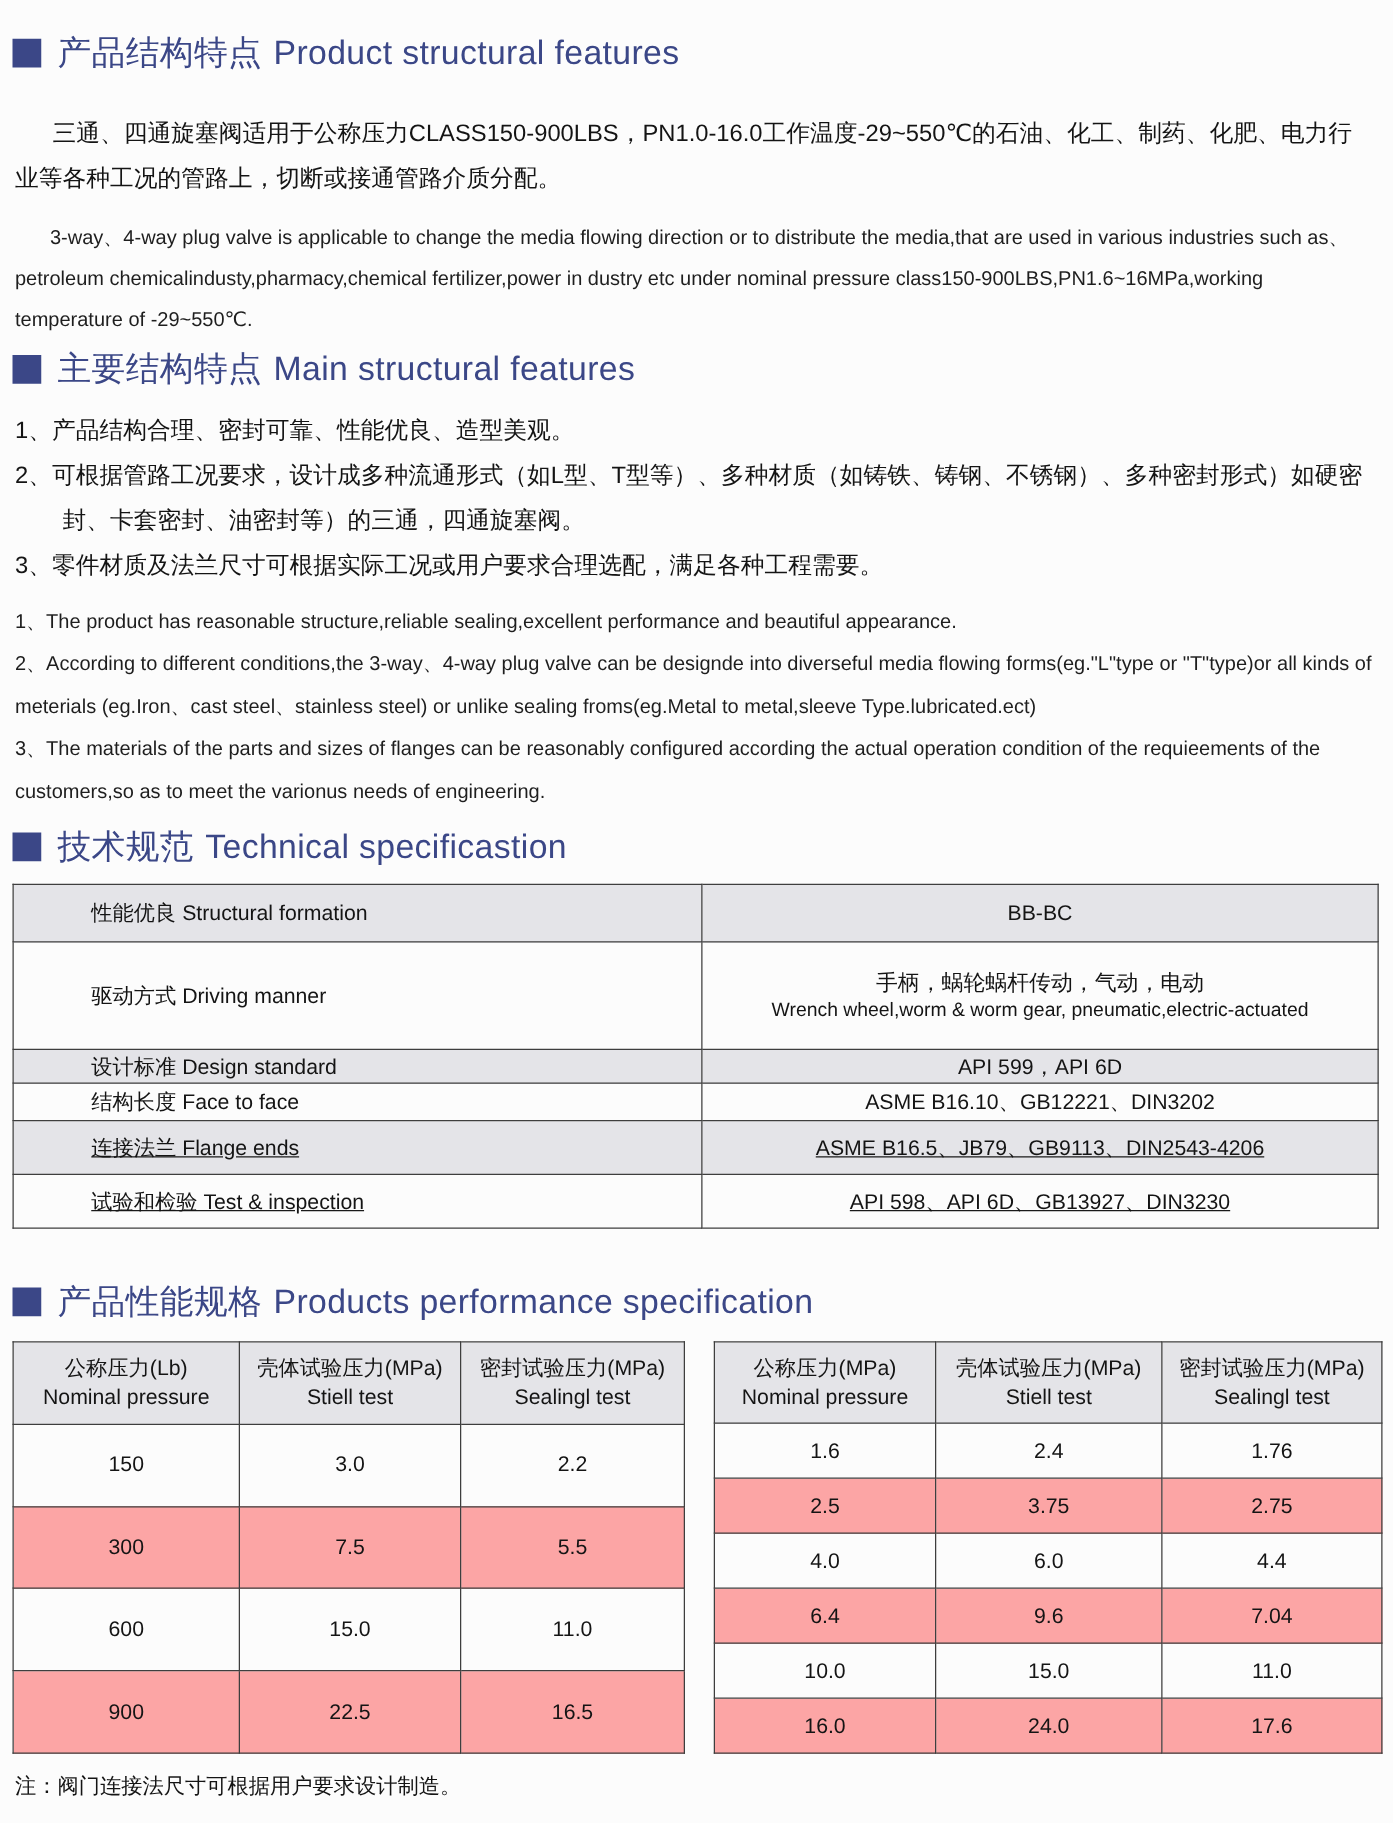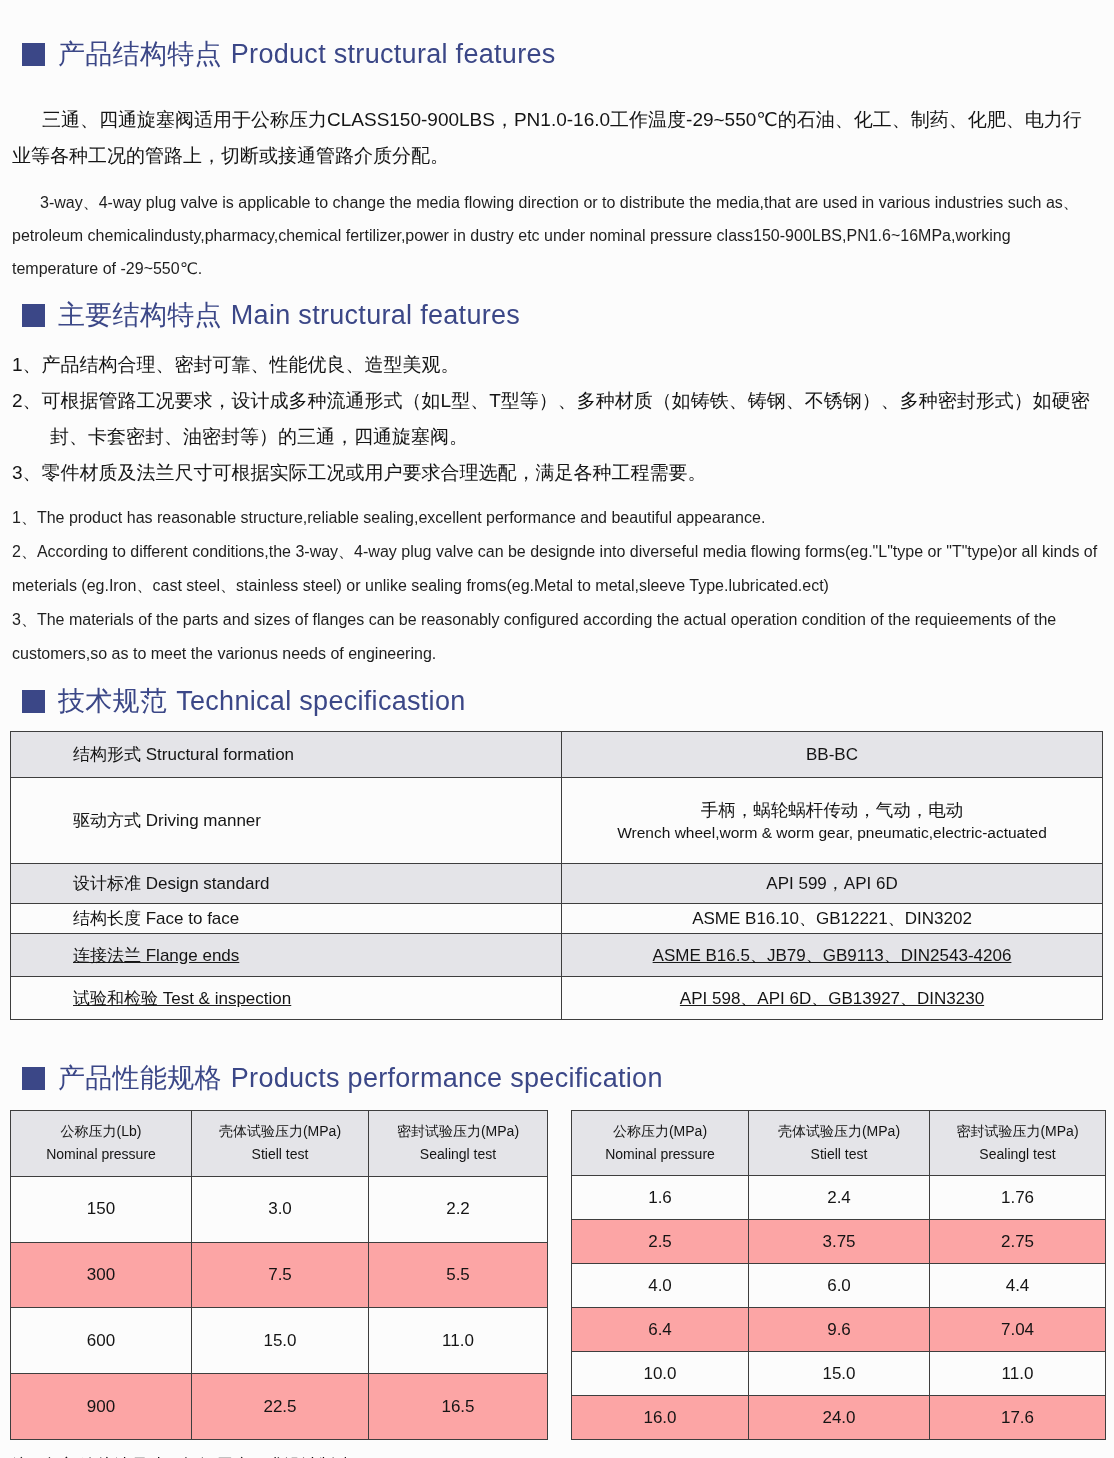--- a/index.html
+++ b/index.html
@@ -4,21 +4,21 @@
 <style>
   html,body{margin:0;padding:0;}
   body{
     width:1114px;height:1458px;overflow:hidden;
     background:#fcfcfc;color:#1a1a1a;
     font-family:"Liberation Sans","DejaVu Sans",sans-serif;
   }
   .page{padding:24px 12px 0 10px;box-sizing:border-box;}
 
   
-  .sec-header{display:flex;align-items:center;gap:13px;margin:12px;}
+  .sec-header{display:flex;align-items:center;gap:13px;margin:0;}
   .bullet{width:23px;height:23px;background:#3b4787;flex:0 0 auto;}
   .sec-title{font-size:27px;color:#3b4787;font-weight:500;margin:0;letter-spacing:.3px;white-space:nowrap;}
   .sec-title .en{margin-left:9px;}
 
   
   .para-cn{font-size:19px;line-height:36px;text-indent:30px;margin:30px 2px 0 2px;color:#141414;}
   .para-en{font-size:16px;line-height:33px;text-indent:28px;margin:12px 2px 0 2px;color:#1e1e1e;}
 
   
   .list-cn{margin:14px 2px 0 2px;font-size:19px;line-height:36px;color:#141414;}
@@ -30,32 +30,32 @@
   .h4-gap{margin-top:40px;}
 
   
   table{border-collapse:collapse;table-layout:fixed;}
   .tech{width:1092px;margin-top:12px;}
   .tech td{border:1.6px solid #3e3e3e;font-size:17px;color:#141414;vertical-align:middle;}
   .tech .lbl{text-align:left;padding-left:62px;}
   .tech .val{text-align:center;}
   .tech .r1{height:46px;}
   .tech .r2{height:86px;}
-  .tech .r3{height:40px;}
+  .tech .r3{height:27px;}
   .tech .r4{height:30px;}
   .tech .r5{height:43px;text-decoration:underline;}
   .tech .r6{height:43px;text-decoration:underline;}
   .shade{background:#e4e4e8;}
   .dm-cn{font-size:17.5px;line-height:23px;}
   .dm-en{font-size:15.5px;line-height:21px;}
 
   
   .perf-wrap{display:flex;gap:23px;margin-top:14px;}
   .perf th,.perf td{border:1.6px solid #3e3e3e;vertical-align:middle;}
-  .perf th{background:#e4e4e8;font-weight:normal;font-size:14px;line-height:23px;height:62px;color:#141414;}
+  .perf th{background:#e4e4e8;font-weight:normal;font-size:17px;line-height:23px;height:62px;color:#141414;}
   .perf td{text-align:center;font-size:17px;color:#141414;}
   .perf-left{width:537px;}
   .perf-right{width:534px;}
   .perf-left td{height:62px;}
   .perf-right td{height:41px;}
   .perf tr.alt td{background:#fca5a5;}
 
   
   .note{margin-top:14px;margin-left:2px;}
   .note-cn{font-size:17px;line-height:23px;color:#141414;}
@@ -96,21 +96,21 @@
       <span class="bullet"></span>
       <h2 class="sec-title"><span class="cn">技术规范</span><span class="en">Technical specificastion</span></h2>
     </div>
     <table class="tech">
       <colgroup>
           <col style="width:551px">
           <col style="width:541px">
         </colgroup>
       <tbody>
           <tr class="r1 shade">
-        <td class="lbl">结构形式 Structural formation</td>
+        <td class="lbl">性能优良 Structural formation</td>
         <td class="val">BB-BC</td>
       </tr>
       <tr class="r2">
         <td class="lbl">驱动方式 Driving manner</td>
         <td class="val">
           <div class="dm-cn">手柄，蜗轮蜗杆传动，气动，电动</div>
           <div class="dm-en">Wrench wheel,worm &amp; worm gear, pneumatic,electric-actuated</div>
         </td>
       </tr>
       <tr class="r3 shade">

